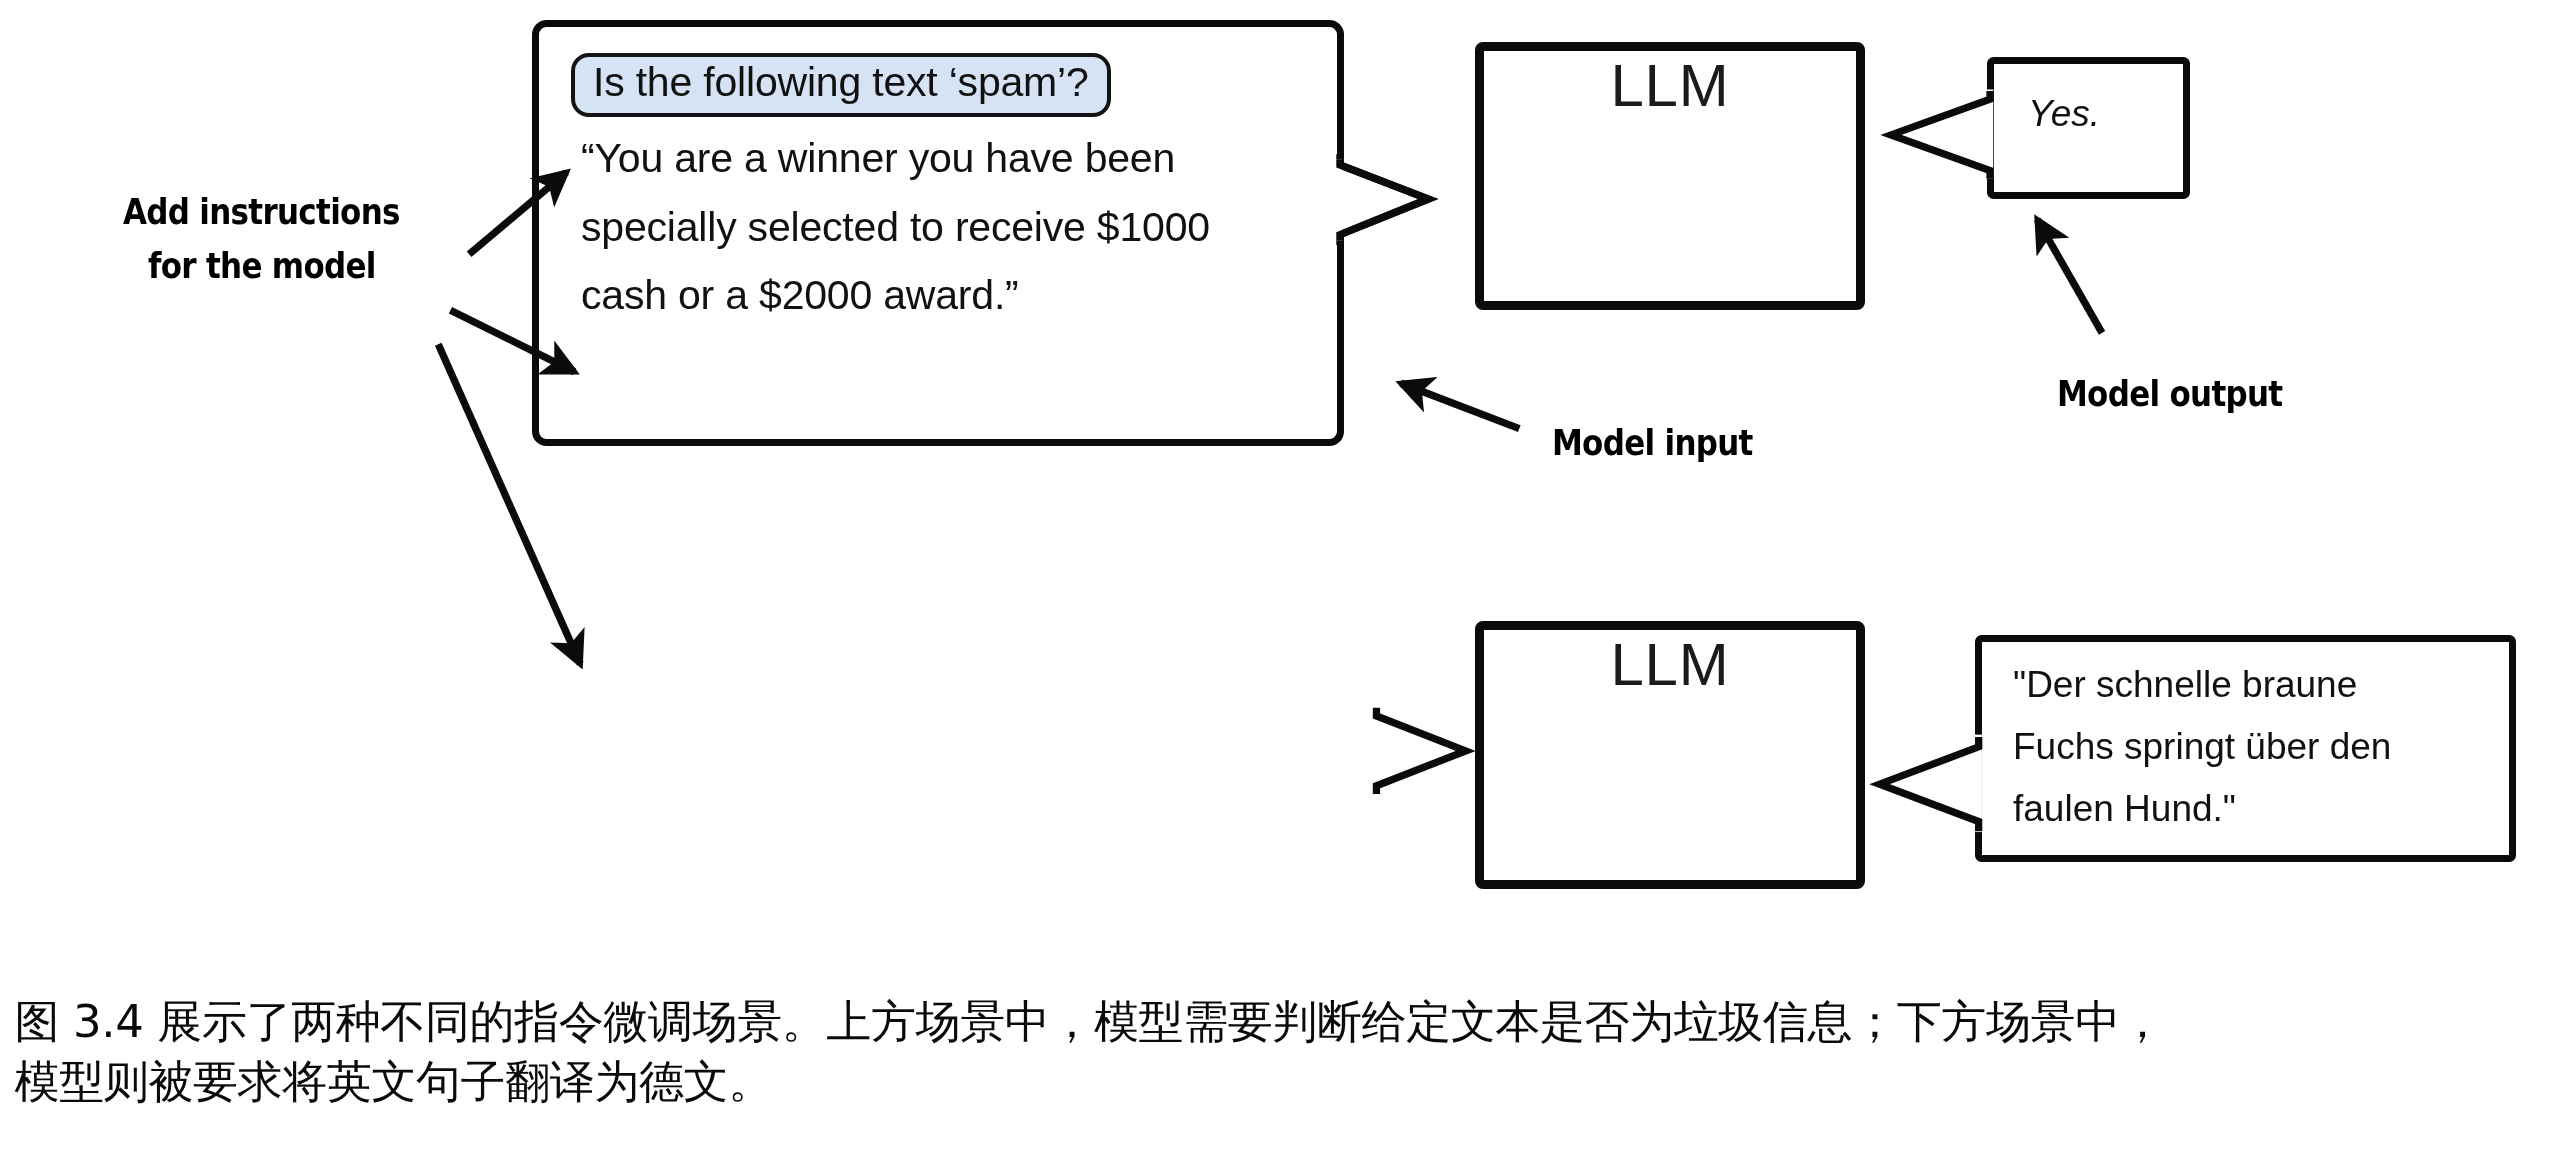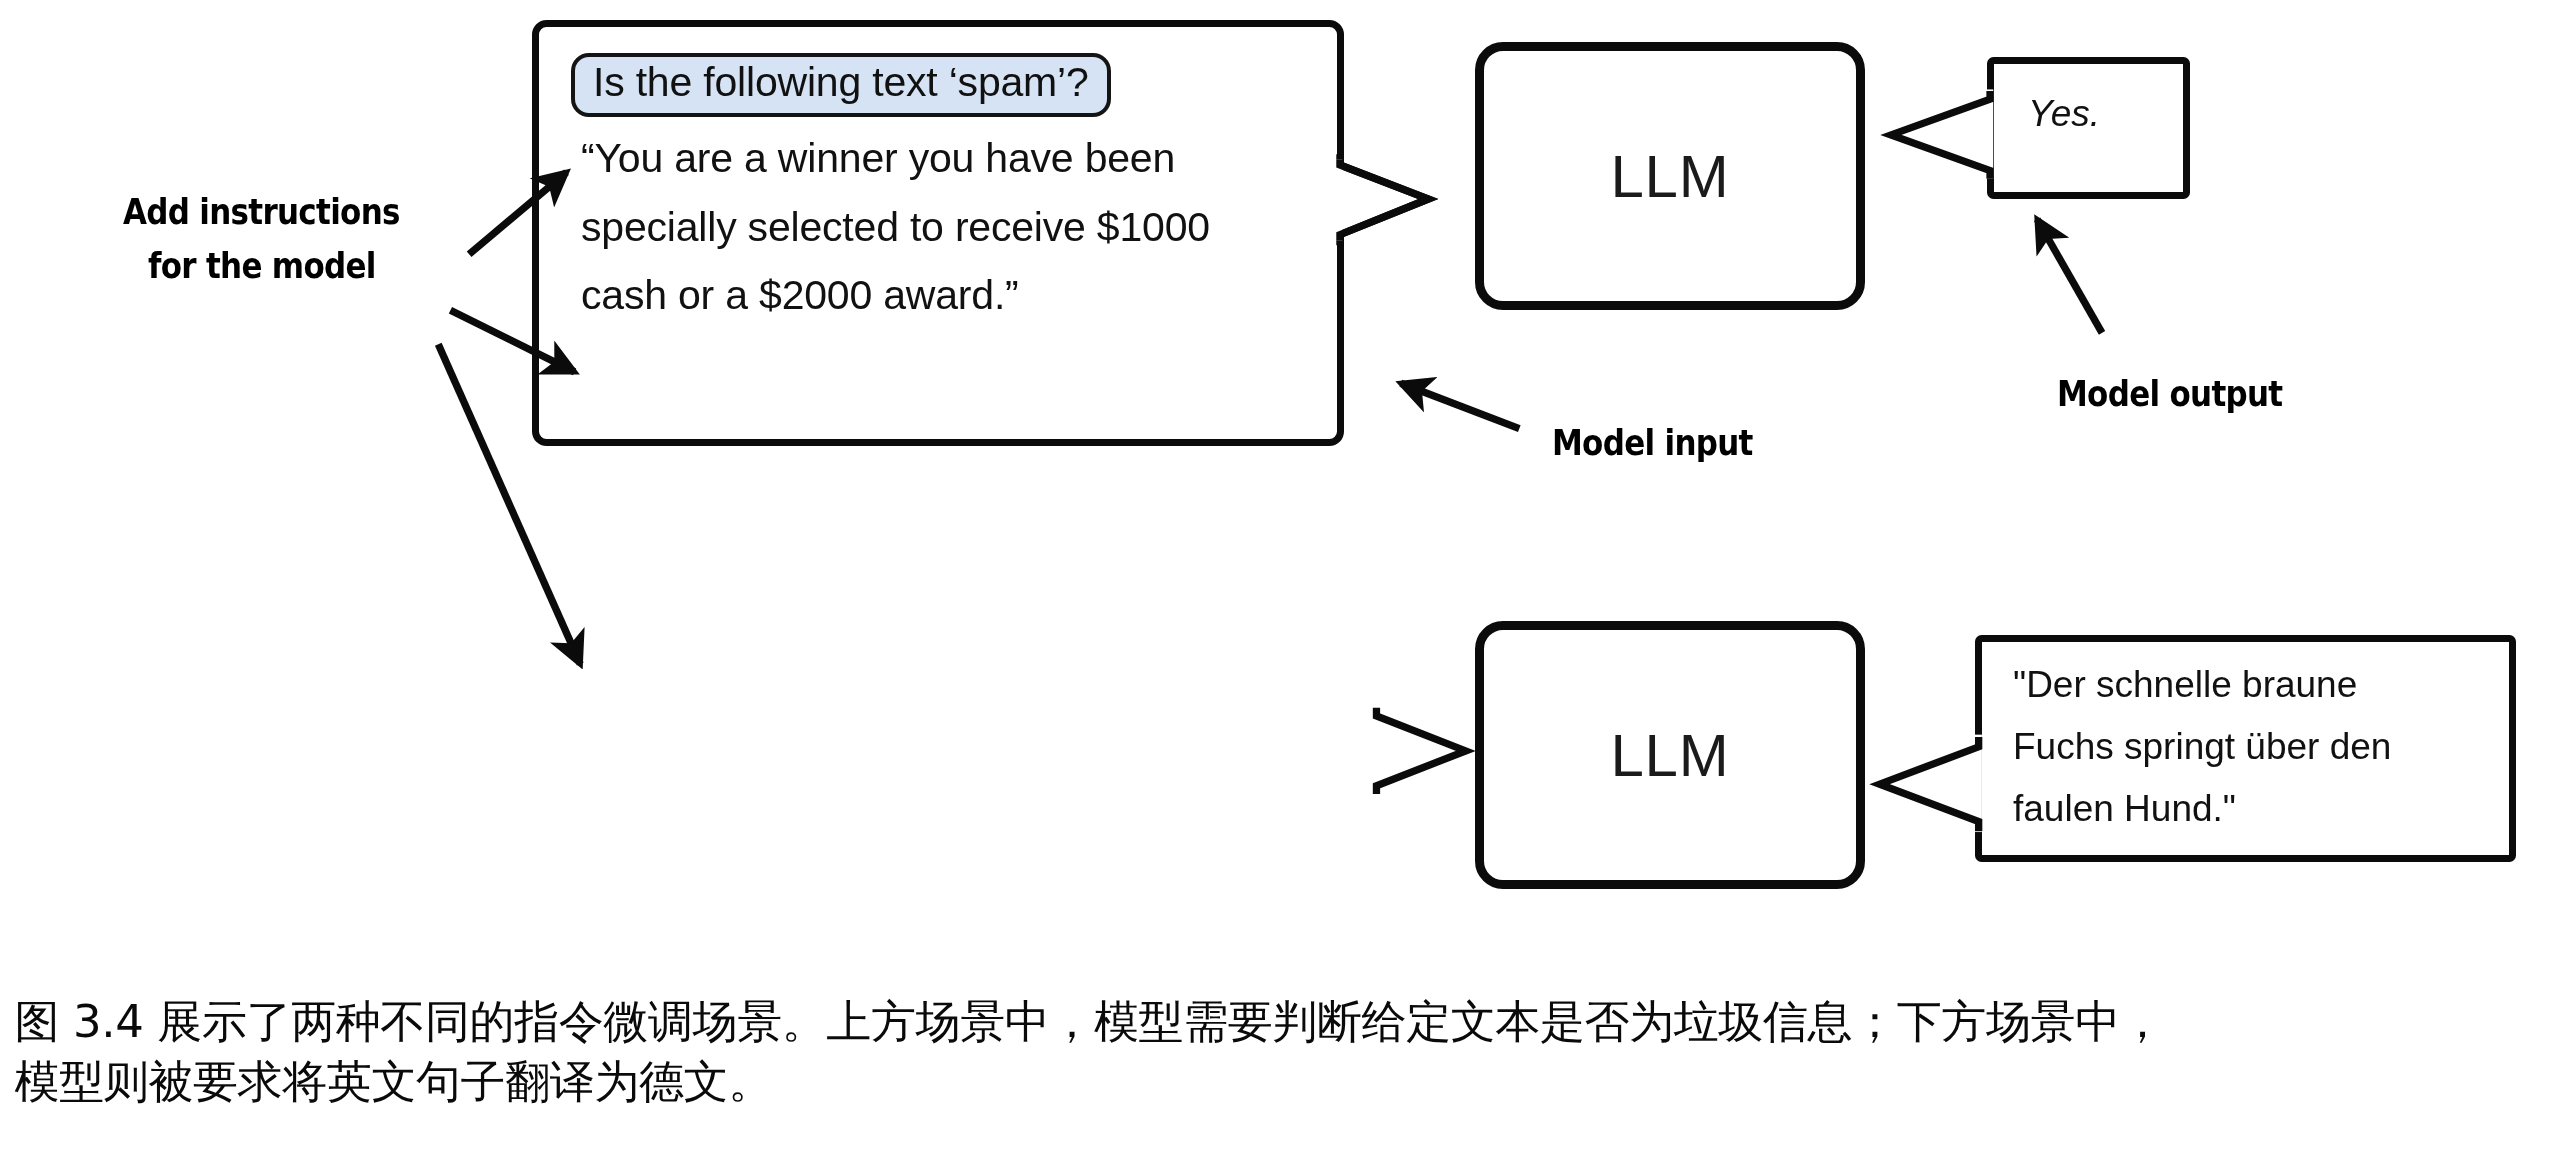--- a/index.html
+++ b/index.html
@@ -53,23 +53,23 @@
     font-size: 41px;
     line-height: 68px;
     white-space: nowrap;
     letter-spacing: -0.2px;
   }
 
   
   .llm-box {
     background: #ffffff;
     border: 9px solid #0b0b0b;
-    border-radius: 28px;
+    border-radius: 8px;
     display: flex;
-    align-items: center;
+    align-items: flex-start;
     justify-content: center;
     z-index: 2;
   }
   .llm-label {
     font-size: 60px;
     color: #1b1b1b;
     letter-spacing: 0.8px;
   }
 
   

